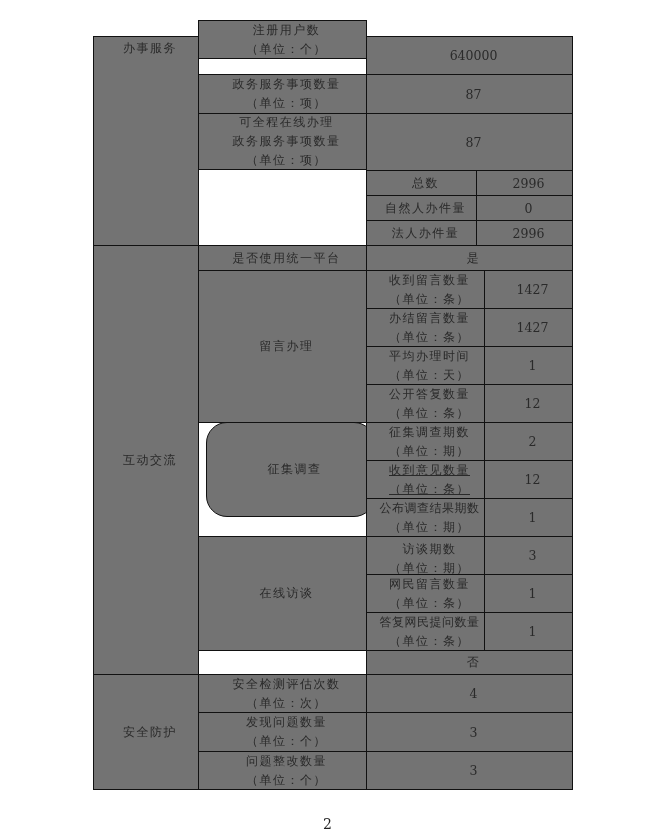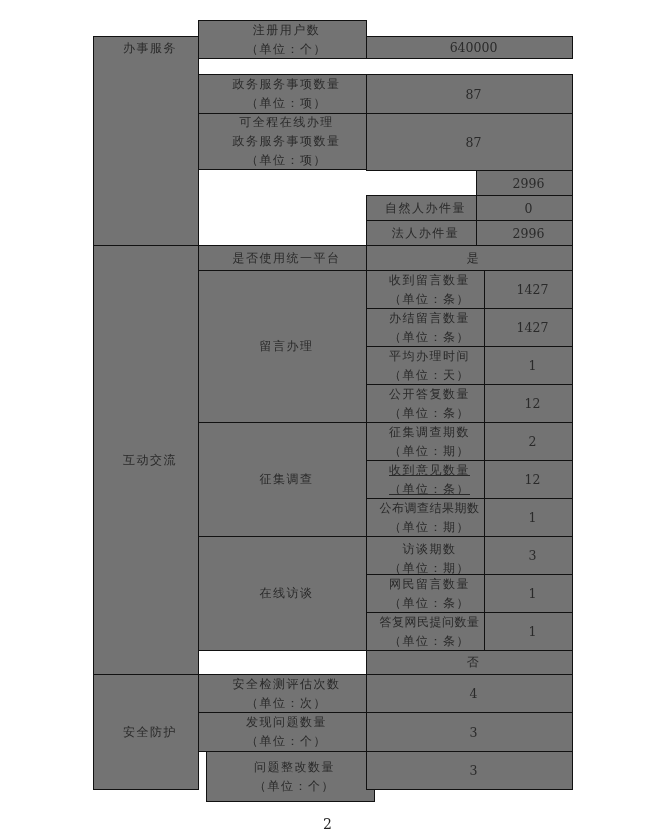--- a/index.html
+++ b/index.html
@@ -30,41 +30,44 @@
 <div class="page">
 
   <div class="cell top" style="left:93px;top:36px;width:106px;height:210px;">
     <span class="line">办事服务</span>
   </div>
 
   <div class="cell" style="left:198px;top:20px;width:169px;height:39px;">
     <span class="line">注册用户数</span>
     <span class="line">（单位：个）</span>
   </div>
-  <div class="cell num" style="left:366px;top:36px;width:207px;height:23px;">
+  <div class="cell num" style="left:366px;top:36px;width:207px;height:39px;">
     <span>640000</span>
   </div>
 
   <div class="cell" style="left:198px;top:74px;width:169px;height:40px;">
     <span class="line">政务服务事项数量</span>
     <span class="line">（单位：项）</span>
   </div>
   <div class="cell num" style="left:366px;top:74px;width:207px;height:40px;">
     <span>87</span>
   </div>
 
   <div class="cell" style="left:198px;top:113px;width:169px;height:57px;">
     <span class="line">可全程在线办理</span>
     <span class="line">政务服务事项数量</span>
     <span class="line">（单位：项）</span>
   </div>
   <div class="cell num" style="left:366px;top:113px;width:207px;height:58px;">
     <span>87</span>
   </div>
 
+  <div class="cell" style="left:366px;top:170px;width:111px;height:26px;">
+    <span>总数</span>
+  </div>
   <div class="cell num" style="left:476px;top:170px;width:97px;height:26px;">
     <span>2996</span>
   </div>
   <div class="cell" style="left:366px;top:195px;width:111px;height:26px;">
     <span>自然人办件量</span>
   </div>
   <div class="cell num" style="left:476px;top:195px;width:97px;height:26px;">
     <span>0</span>
   </div>
   <div class="cell" style="left:366px;top:220px;width:111px;height:26px;">
@@ -110,21 +113,21 @@
     <span>1</span>
   </div>
   <div class="cell" style="left:366px;top:384px;width:119px;height:39px;">
     <span class="line">公开答复数量</span>
     <span class="line">（单位：条）</span>
   </div>
   <div class="cell num" style="left:484px;top:384px;width:89px;height:39px;">
     <span>12</span>
   </div>
 
-  <div class="cell" style="left:198px;top:422px;width:169px;height:115px;">
+  <div class="cell" style="left:206px;top:422px;width:169px;height:95px;border-radius:21px;">
     <span class="line">征集调查</span>
   </div>
   <div class="cell" style="left:366px;top:422px;width:119px;height:39px;">
     <span class="line">征集调查期数</span>
     <span class="line">（单位：期）</span>
   </div>
   <div class="cell num" style="left:484px;top:422px;width:89px;height:39px;">
     <span>2</span>
   </div>
   <div class="cell" style="left:366px;top:460px;width:119px;height:39px;text-decoration:underline;">
@@ -184,21 +187,21 @@
   </div>
 
   <div class="cell" style="left:198px;top:712px;width:169px;height:40px;">
     <span class="line">发现问题数量</span>
     <span class="line">（单位：个）</span>
   </div>
   <div class="cell num" style="left:366px;top:712px;width:207px;height:40px;">
     <span>3</span>
   </div>
 
-  <div class="cell" style="left:206px;top:751px;width:169px;height:51px;">
+  <div class="cell" style="left:198px;top:751px;width:169px;height:39px;">
     <span class="line">问题整改数量</span>
     <span class="line">（单位：个）</span>
   </div>
   <div class="cell num" style="left:366px;top:751px;width:207px;height:39px;">
     <span>3</span>
   </div>
 
   <div class="pagenum">2</div>
 </div>
 

